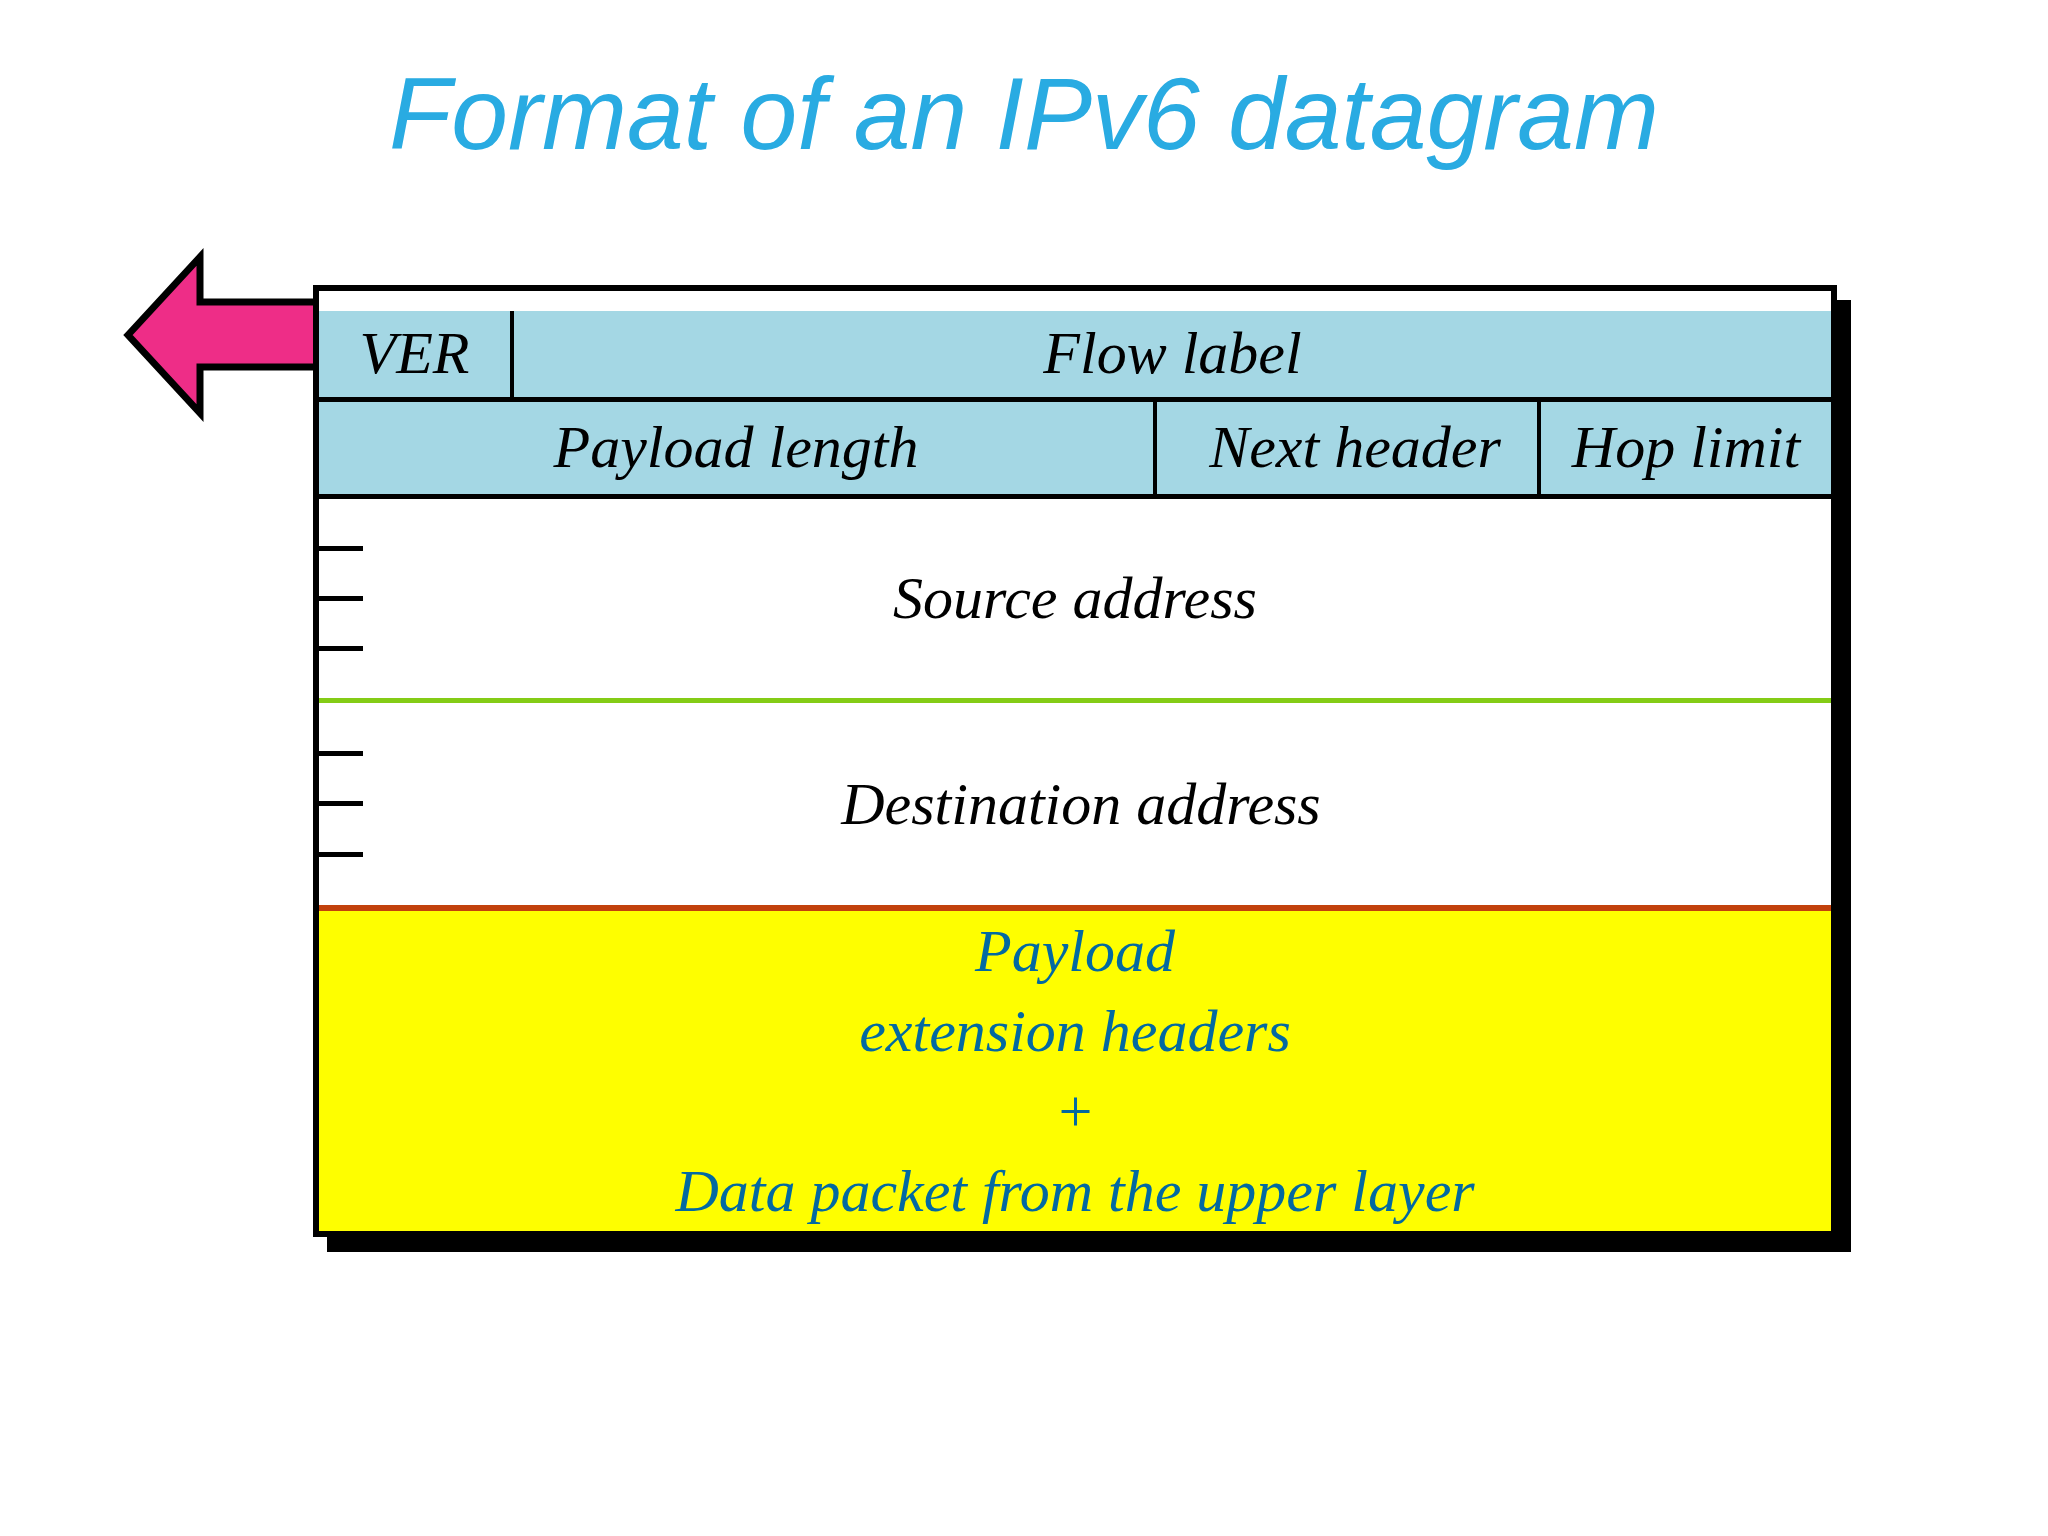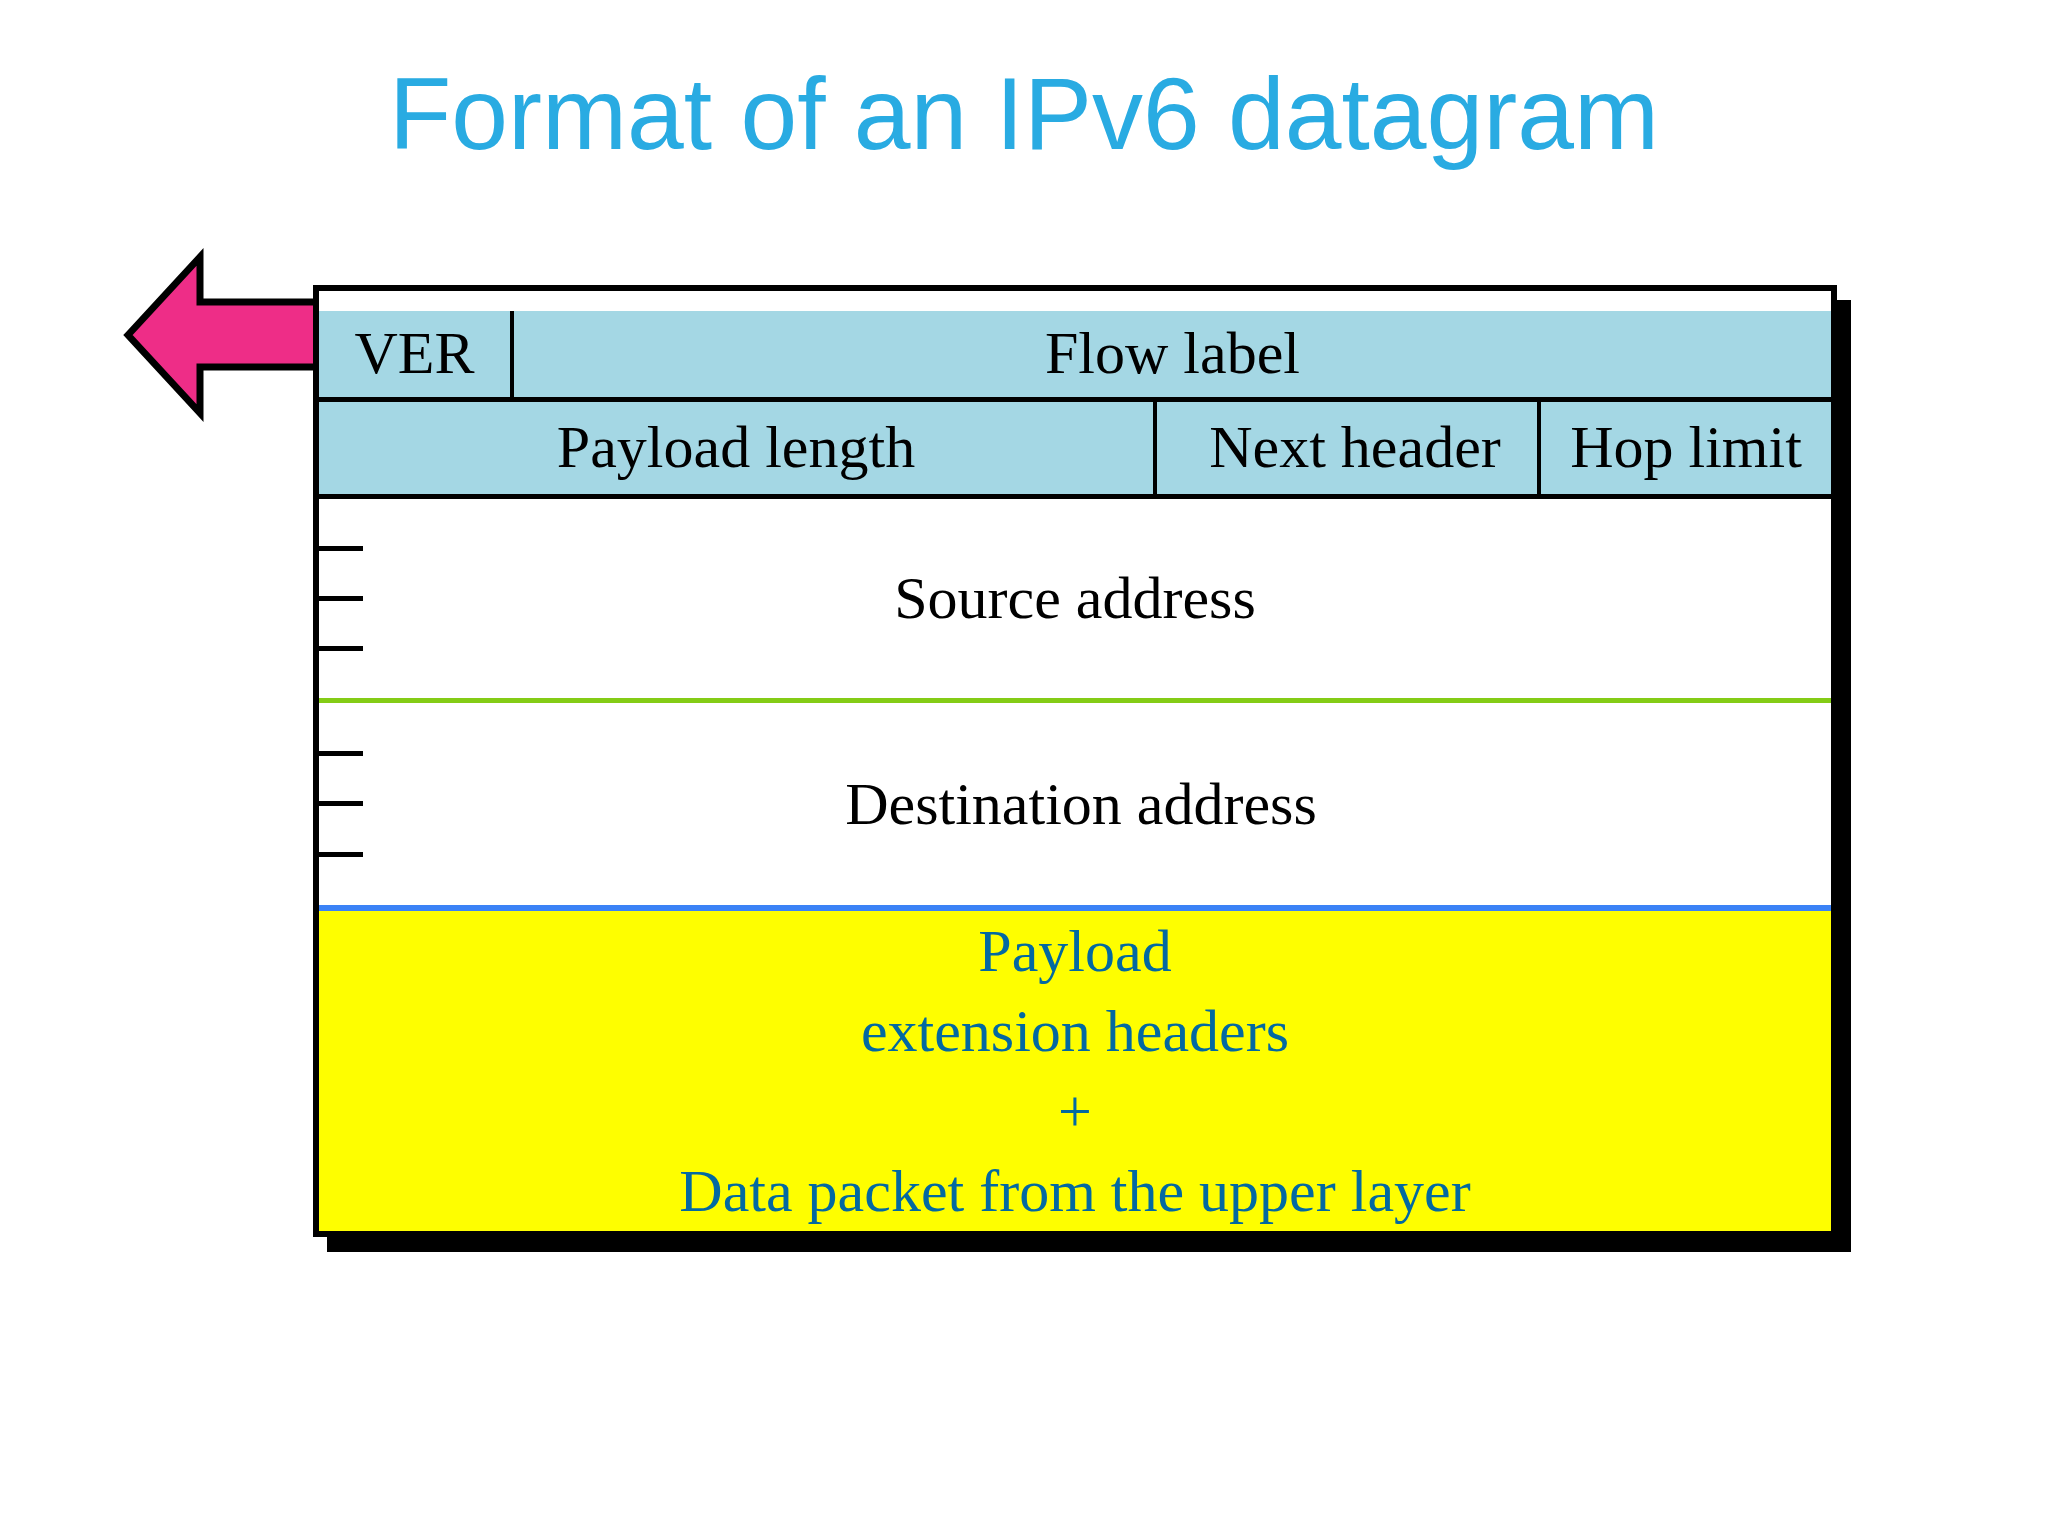--- a/index.html
+++ b/index.html
@@ -7,20 +7,21 @@
     padding: 0;
     background: #ffffff;
   }
   .slide {
     position: relative;
     width: 2048px;
     height: 1252px;
     background: #ffffff;
     overflow: hidden;
     font-family: "Liberation Serif", serif;
+    font-style: italic;
   }
 
   
   .title {
     position: absolute;
     top: 56px;
     left: 0;
     width: 100%;
     text-align: center;
     font-family: "Liberation Sans", sans-serif;
@@ -91,21 +92,21 @@
     position: relative;
     box-sizing: border-box;
     background: #ffffff;
     display: flex;
     align-items: center;
     justify-content: center;
     font-size: 60px;
     color: #000;
   }
   .addr-src { height: 207px; border-bottom: 5px solid #84cc16; }
-  .addr-dst { height: 210px; border-bottom: 6px solid #3b82f6; padding-left: 12px; }
+  .addr-dst { height: 210px; border-bottom: 6px solid #c2410c; padding-left: 12px; }
 
   .tick {
     position: absolute;
     left: 0;
     width: 44px;
     height: 5px;
     background: #000;
   }
   .tick.t1 { top: calc(25% - 3px); }
   .tick.t2 { top: calc(50% - 3px); }

